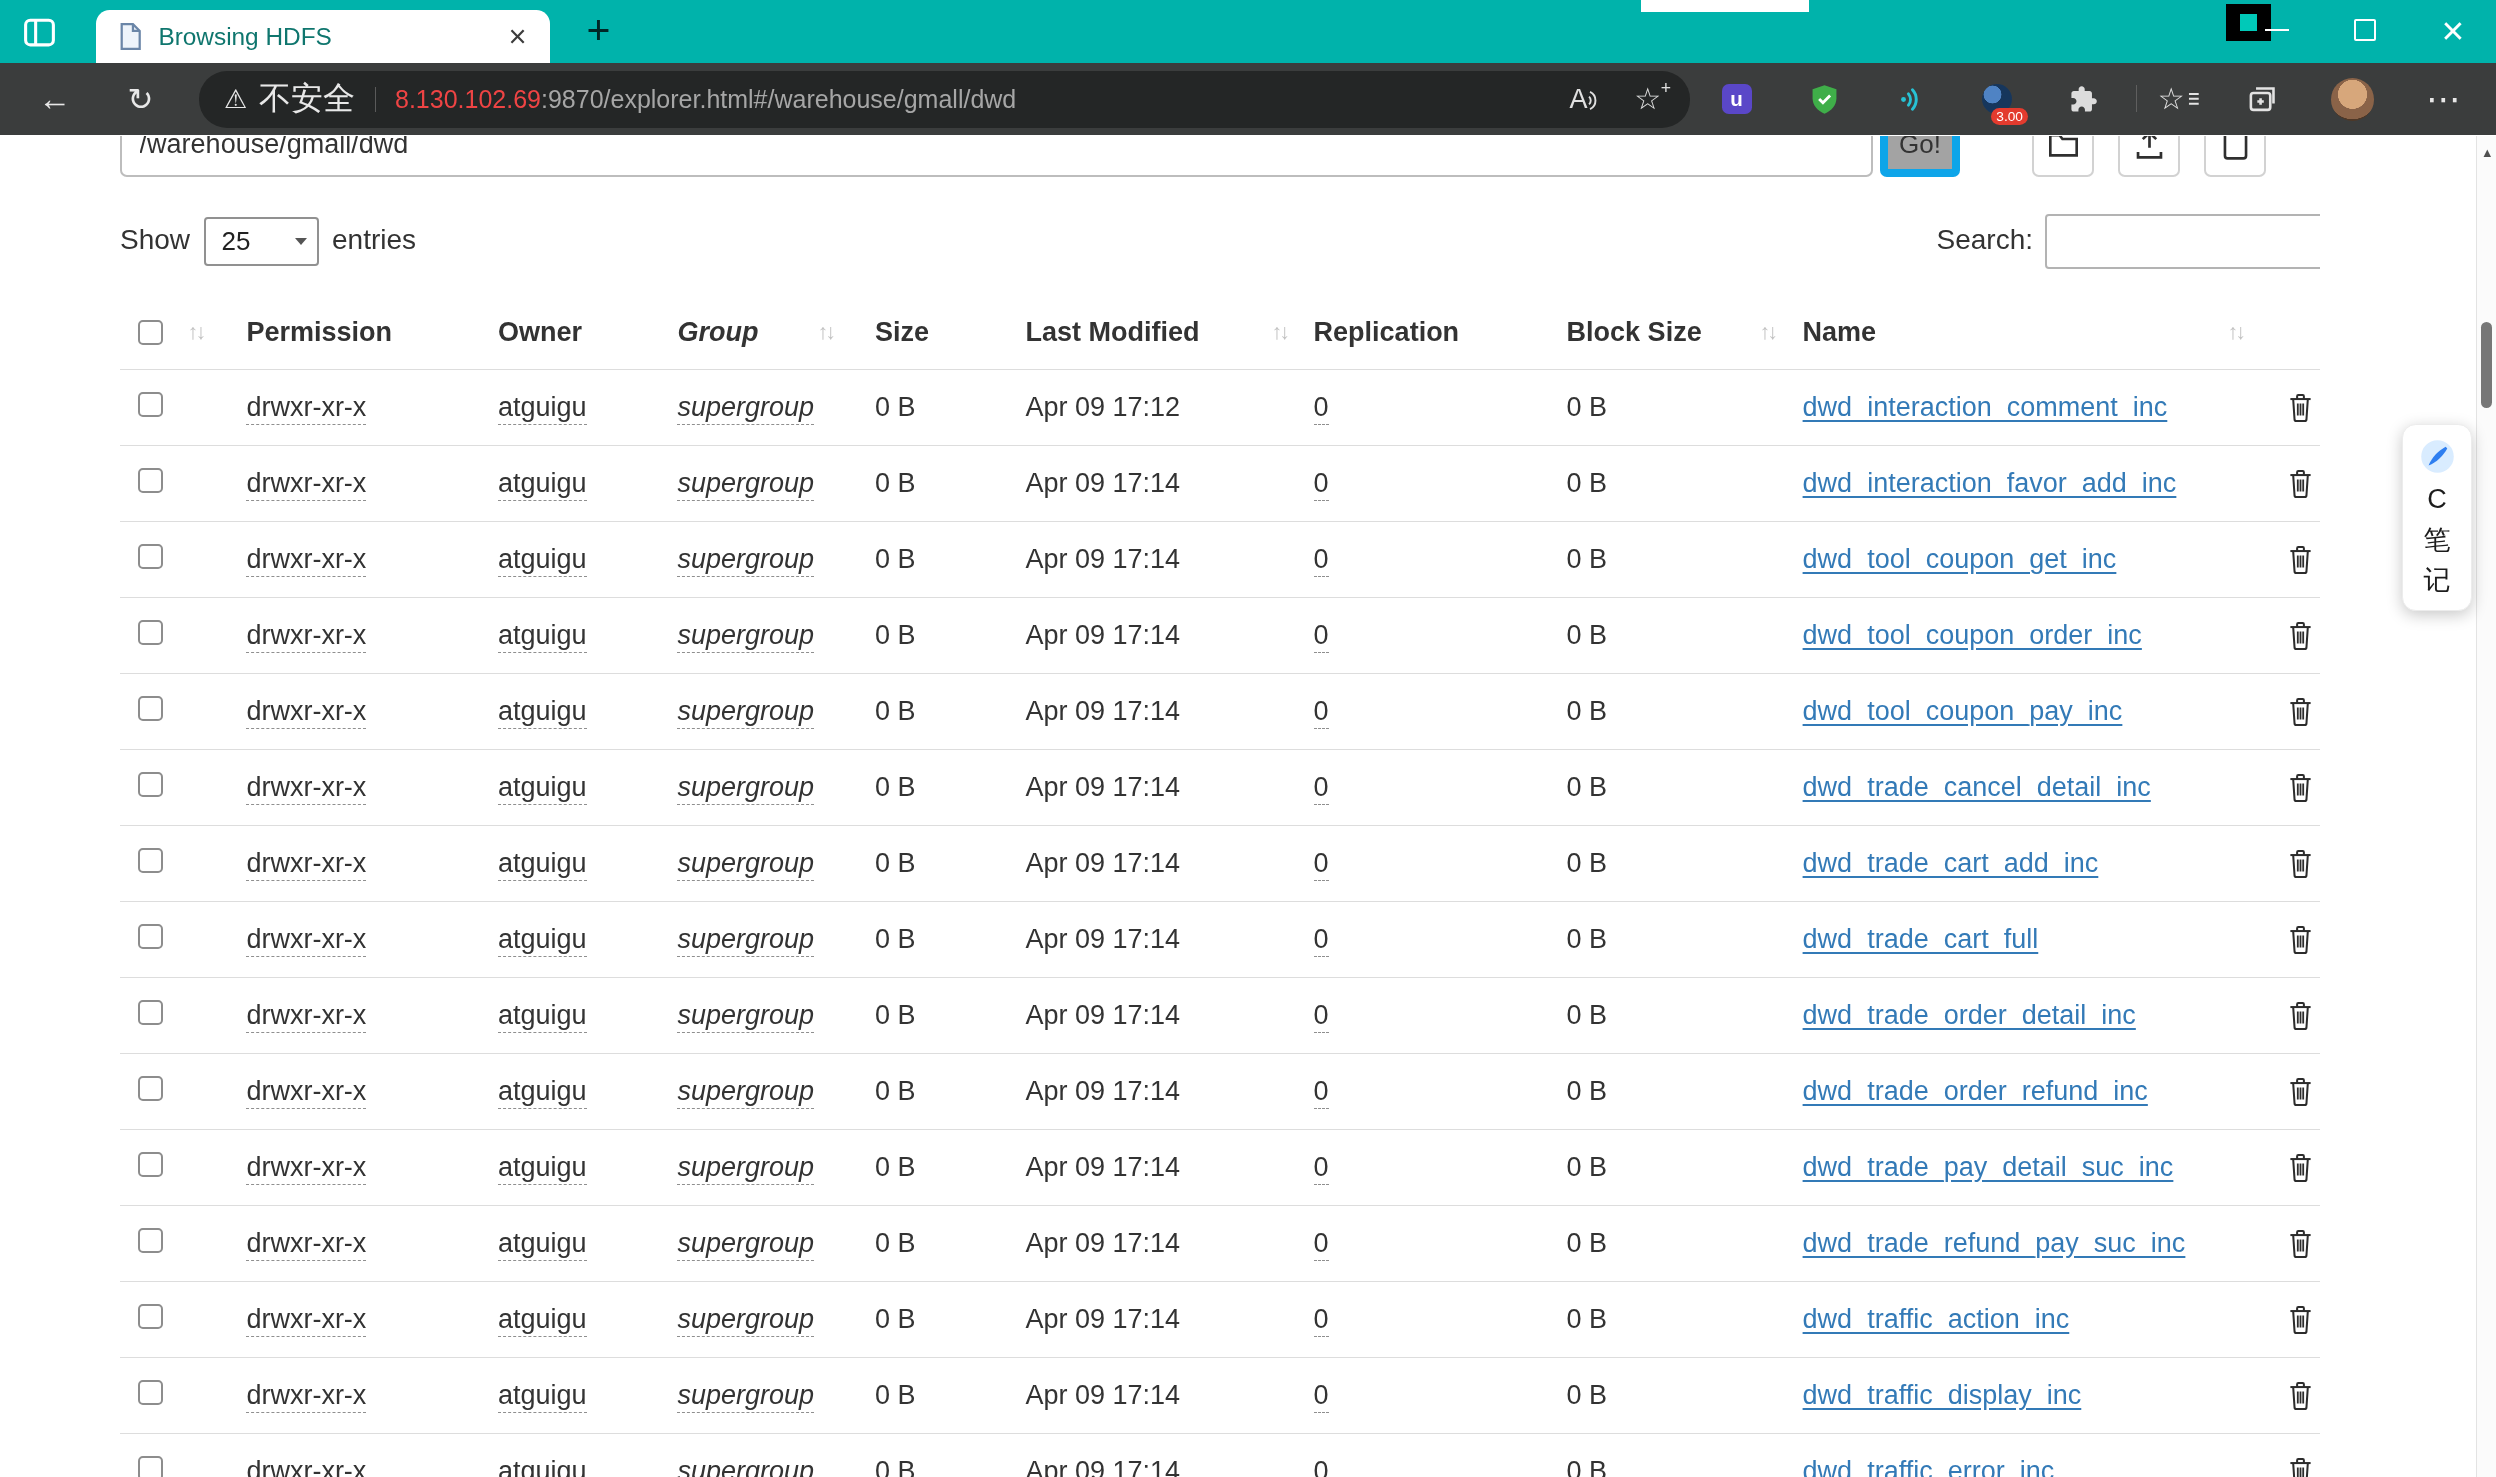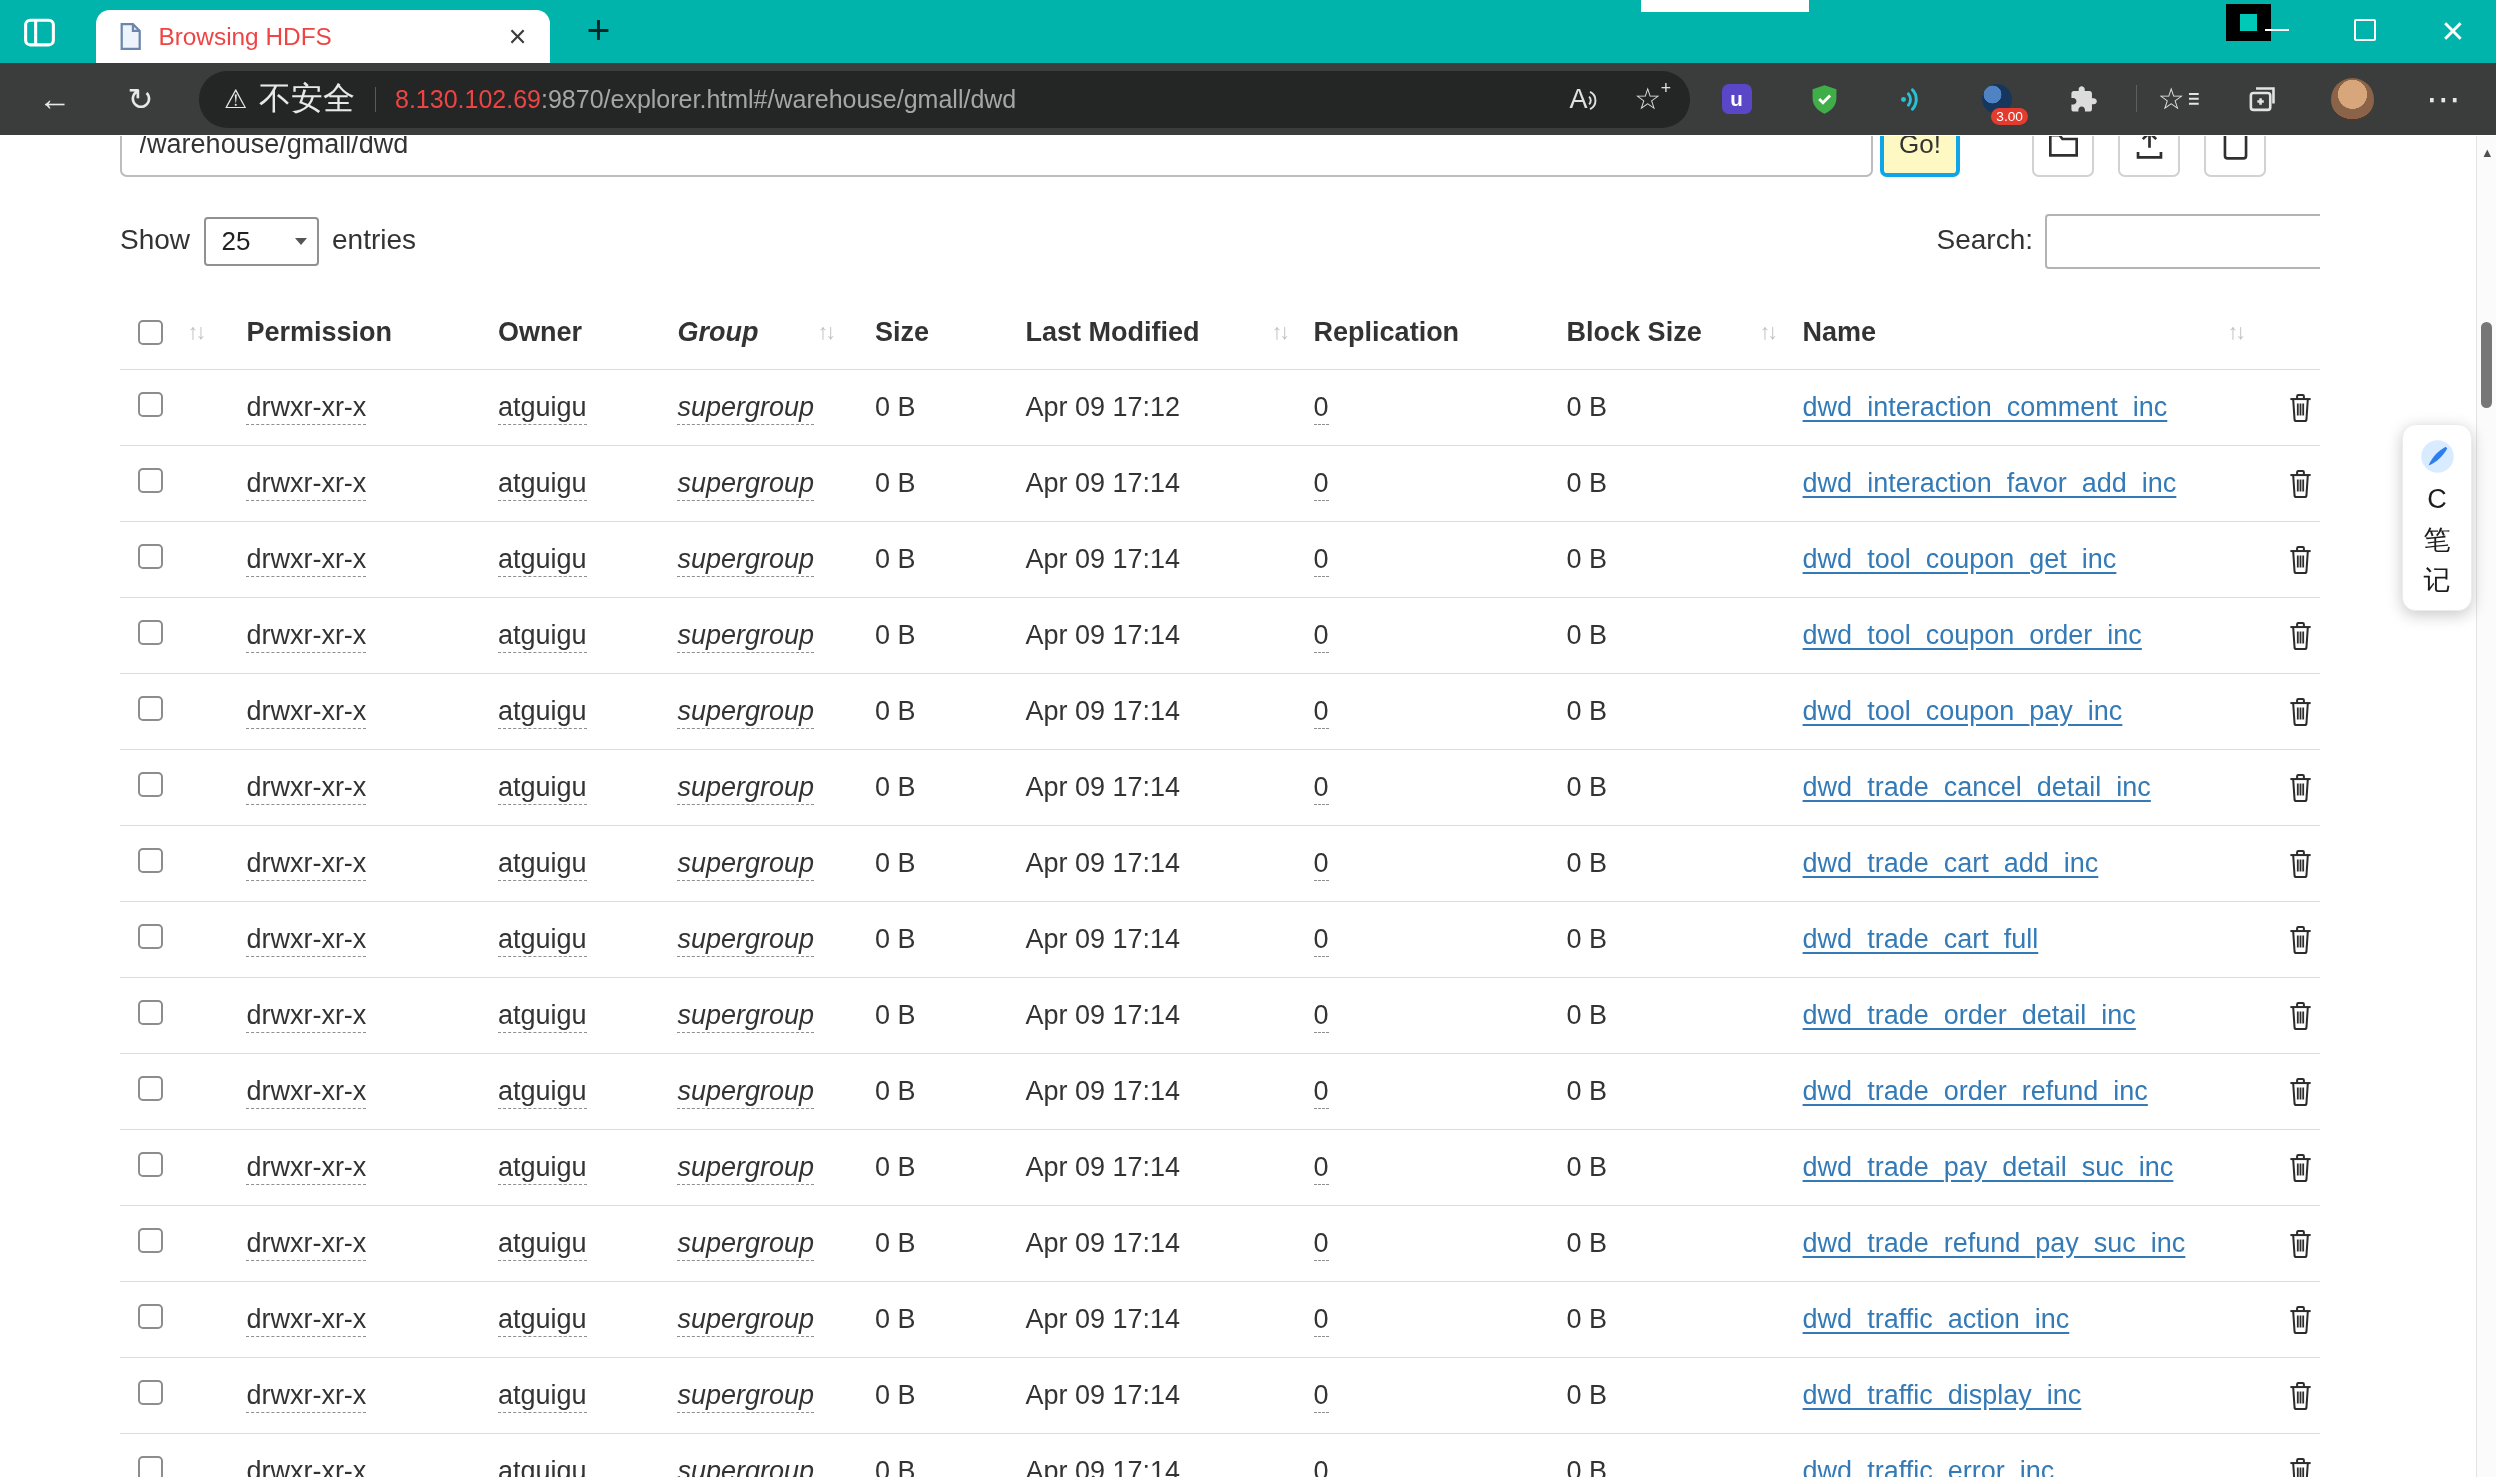--- a/index.html
+++ b/index.html
@@ -5,21 +5,21 @@
   html,body{margin:0;padding:0;background:#222;}
   .screen{position:relative;width:2497px;height:1478px;overflow:hidden;background:#fff;
           font-family:"Liberation Sans","DejaVu Sans",sans-serif;}
 
   
   .titlebar{position:absolute;top:0;left:0;width:2497px;height:63px;background:#00b3ab;}
   .ws-btn{position:absolute;left:19.5px;top:12.7px;width:39px;height:39px;display:flex;align-items:center;justify-content:center;}
   .tab{position:absolute;left:96px;top:9.8px;width:454px;height:54px;background:#ffffff;
        border-radius:13.7px 13.7px 0 0;display:flex;align-items:center;padding:0 19.5px 0 23.4px;box-sizing:border-box;}
   .favicon{display:flex;align-items:center;}
-  .tab-title{margin-left:15.6px;font-size:24.4px;color:#ef4444;flex:1;white-space:nowrap;overflow:hidden;}
+  .tab-title{margin-left:15.6px;font-size:24.4px;color:#0f766e;flex:1;white-space:nowrap;overflow:hidden;}
   .tab-close{font-size:31px;color:#3c3c3c;line-height:1;padding:0 3.9px;}
   .newtab{position:absolute;left:579px;top:11.7px;width:39px;height:39px;font-size:41px;line-height:37px;
           text-align:center;color:rgba(0,0,0,.78);}
   .notch{position:absolute;left:1641px;top:0;width:168px;height:11.7px;background:#ffffff;}
   .recbox{position:absolute;left:2226px;top:3.9px;width:45px;height:37px;background:#000;
           display:flex;align-items:center;justify-content:center;}
   .recbox span{width:16.6px;height:16.6px;background:#00c9b8;display:block;}
   .wincontrols{position:absolute;right:0;top:0;height:60px;display:flex;}
   .wc{width:88px;height:60px;display:flex;align-items:center;justify-content:center;}
   .g-min{width:23.4px;height:2px;background:#fff;display:block;}
@@ -57,21 +57,21 @@
   .avatar{position:absolute;left:2331px;top:14.6px;width:43px;height:43px;border-radius:50%;
           background:radial-gradient(circle at 50% 38%, #d7a77b 0 42%, #8a6348 43% 72%, #4e3726 73% 100%);}
   .menu{position:absolute;left:2421px;top:0;width:45px;height:72px;display:flex;align-items:center;justify-content:center;
         color:#e8e8e8;font-size:35px;}
 
   
   .page{position:absolute;top:136px;left:0;width:2320px;height:1342px;background:#fff;overflow:hidden;}
   .path-input{position:absolute;left:120px;top:-23.4px;width:1753px;height:64px;box-sizing:border-box;
               border:2px solid #bdbdbd;border-radius:6.8px;padding:0 17.6px;font-size:27px;color:#333;
               font-family:"Liberation Sans","DejaVu Sans",sans-serif;outline:none;}
-  .go-btn{position:absolute;left:1880px;top:-23.4px;width:80px;height:64px;background:#fef9c3;border:4px solid #0ea5e9;
+  .go-btn{position:absolute;left:1880px;top:-23.4px;width:80px;height:64px;background:#a3a3a3;border:8px solid #0ea5e9;
           border-radius:6.8px;font-size:26px;color:#333;font-family:"Liberation Sans","DejaVu Sans",sans-serif;}
   .tool-btn{position:absolute;top:-23.4px;width:62px;height:64px;background:#fff;border:2px solid #d2d2d2;
             border-radius:6.8px;display:flex;align-items:center;justify-content:center;}
   .b1{left:2032px;} .b2{left:2118px;} .b3{left:2204px;}
 
   .show-label{position:absolute;left:120px;top:88px;font-size:28px;color:#333;}
   .entries-select{position:absolute;left:204px;top:81px;width:115px;height:49px;border:2px solid #919191;border-radius:3.9px;
                   box-sizing:border-box;display:flex;align-items:center;background:#fff;}
   .entries-select span{font-size:26px;color:#222;margin-left:15.6px;flex:1;}
   .caret{width:0;height:0;border-left:6.8px solid transparent;border-right:6.8px solid transparent;border-top:7.8px solid #555;

